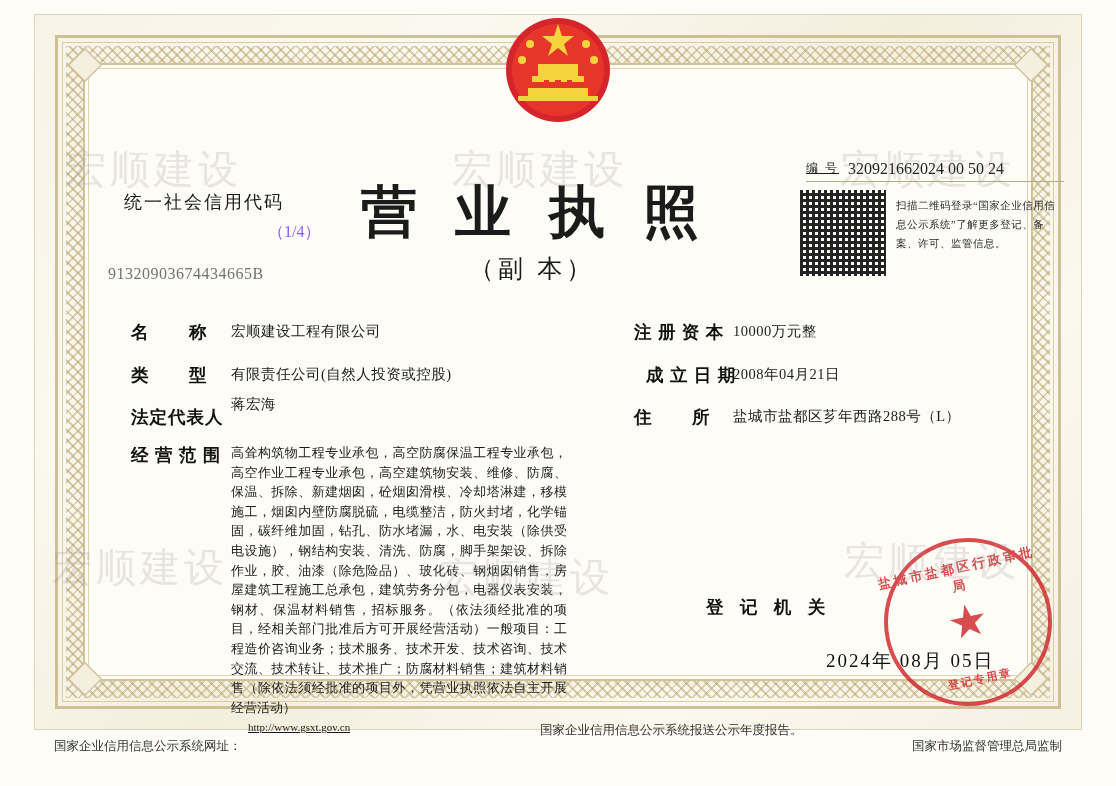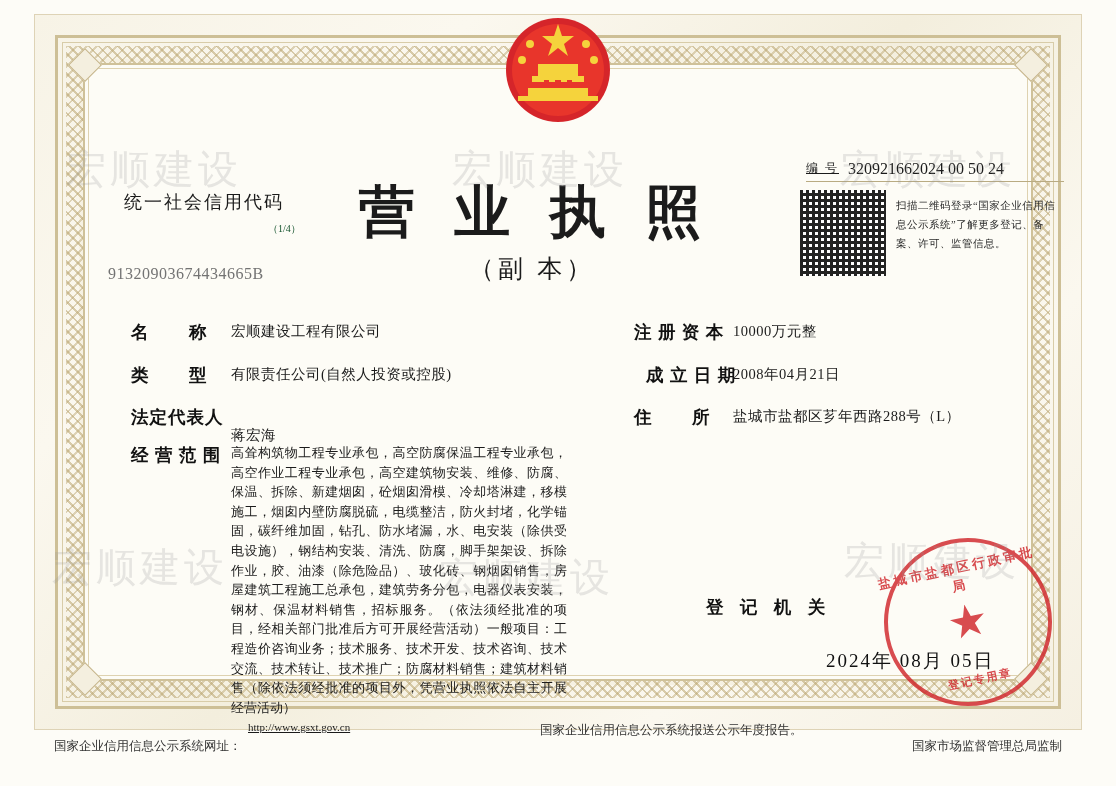--- a/index.html
+++ b/index.html
@@ -125,21 +125,21 @@
     position: absolute;
     left: 330px;
     top: 175px;
     width: 400px;
     text-align: center;
     font-size: 56px;
     letter-spacing: 12px;
     font-weight: bold;
     color: #1b1b1b;
     text-indent: 12px;
-    font-family: Liberation Sans, sans-serif;
+    font-family: Liberation Serif, serif;
   }
   .subtitle {
     position: absolute;
     left: 330px;
     top: 252px;
     width: 400px;
     text-align: center;
     font-size: 25px;
     letter-spacing: 4px;
     color: #1b1b1b;
@@ -161,22 +161,22 @@
     top: 222px;
     font-size: 16px;
     color: #737373;
     letter-spacing: .5px;
     margin-top: 43px;
   }
   .credit-copy {
     position: absolute;
     left: 268px;
     top: 222px;
-    font-size: 10px;
-    color: #14532d;
+    font-size: 16px;
+    color: #8b5cf6;
   }
 
   
   .num-label {
     position: absolute;
     left: 806px;
     top: 160px;
     font-size: 12px;
     letter-spacing: 2px;
     color: #1b1b1b;
@@ -411,21 +411,21 @@
     <div class="qr"></div>
     <div class="qr-note">扫描二维码登录“国家企业信用信息公示系统”了解更多登记、备案、许可、监管信息。</div>
 
     <div class="fld-label lbl-name" style="left:131px; top:320px;">名        称</div>
     <div class="fld-value" style="left:231px; top:322px;">宏顺建设工程有限公司</div>
 
     <div class="fld-label lbl-2" style="left:131px; top:363px;">类        型</div>
     <div class="fld-value" style="left:231px; top:365px;">有限责任公司(自然人投资或控股)</div>
 
     <div class="fld-label" style="left:131px; top:405px;">法定代表人</div>
-    <div class="fld-value" style="left:231px; top:426px;">蒋宏海</div>
+    <div class="fld-value" style="left:231px; top:395px;">蒋宏海</div>
 
     <div class="fld-label" style="left:131px; top:443px;">经 营 范 围</div>
     <div class="scope-text">高耸构筑物工程专业承包，高空防腐保温工程专业承包，高空作业工程专业承包，高空建筑物安装、维修、防腐、保温、拆除、新建烟囱，砼烟囱滑模、冷却塔淋建，移模施工，烟囱内壁防腐脱硫，电缆整洁，防火封堵，化学锚固，碳纤维加固，钻孔、防水堵漏，水、电安装（除供受电设施），钢结构安装、清洗、防腐，脚手架架设、拆除作业，胶、油漆（除危险品）、玻化砖、钢烟囱销售，房屋建筑工程施工总承包，建筑劳务分包，电器仪表安装，钢材、保温材料销售，招标服务。（依法须经批准的项目，经相关部门批准后方可开展经营活动）一般项目：工程造价咨询业务；技术服务、技术开发、技术咨询、技术交流、技术转让、技术推广；防腐材料销售；建筑材料销售（除依法须经批准的项目外，凭营业执照依法自主开展经营活动）</div>
 
     <div class="fld-label" style="left:634px; top:320px;">注 册 资 本</div>
     <div class="fld-value" style="left:733px; top:322px;">10000万元整</div>
 
     <div class="fld-label" style="left:634px; top:363px;margin-left:12px;">成 立 日 期</div>
     <div class="fld-value" style="left:733px; top:365px;">2008年04月21日</div>
 

